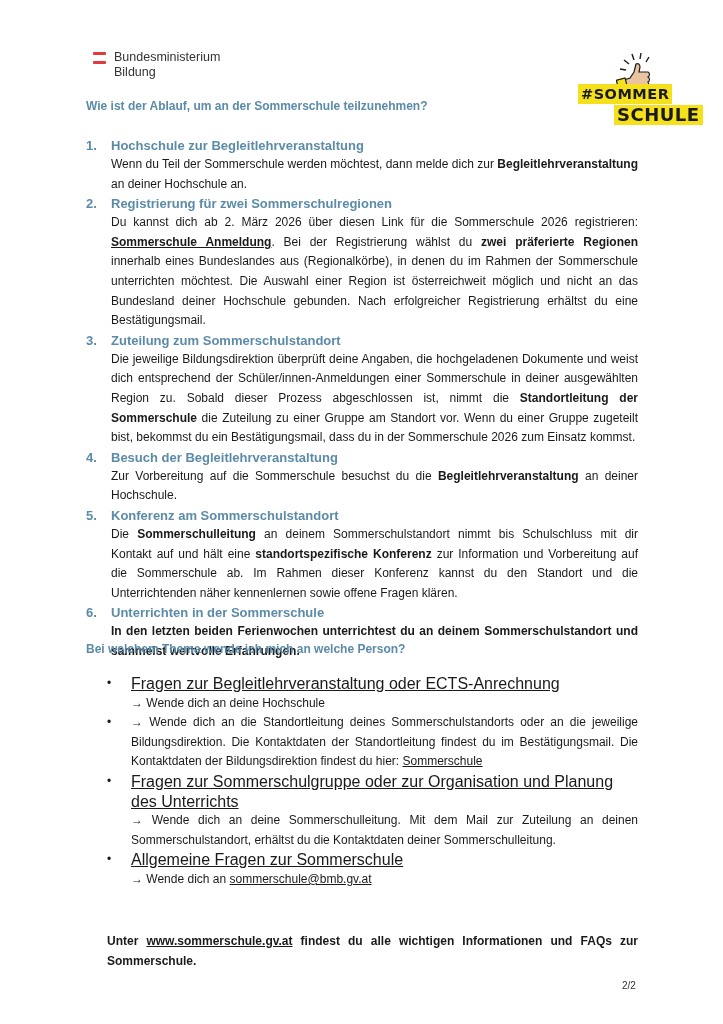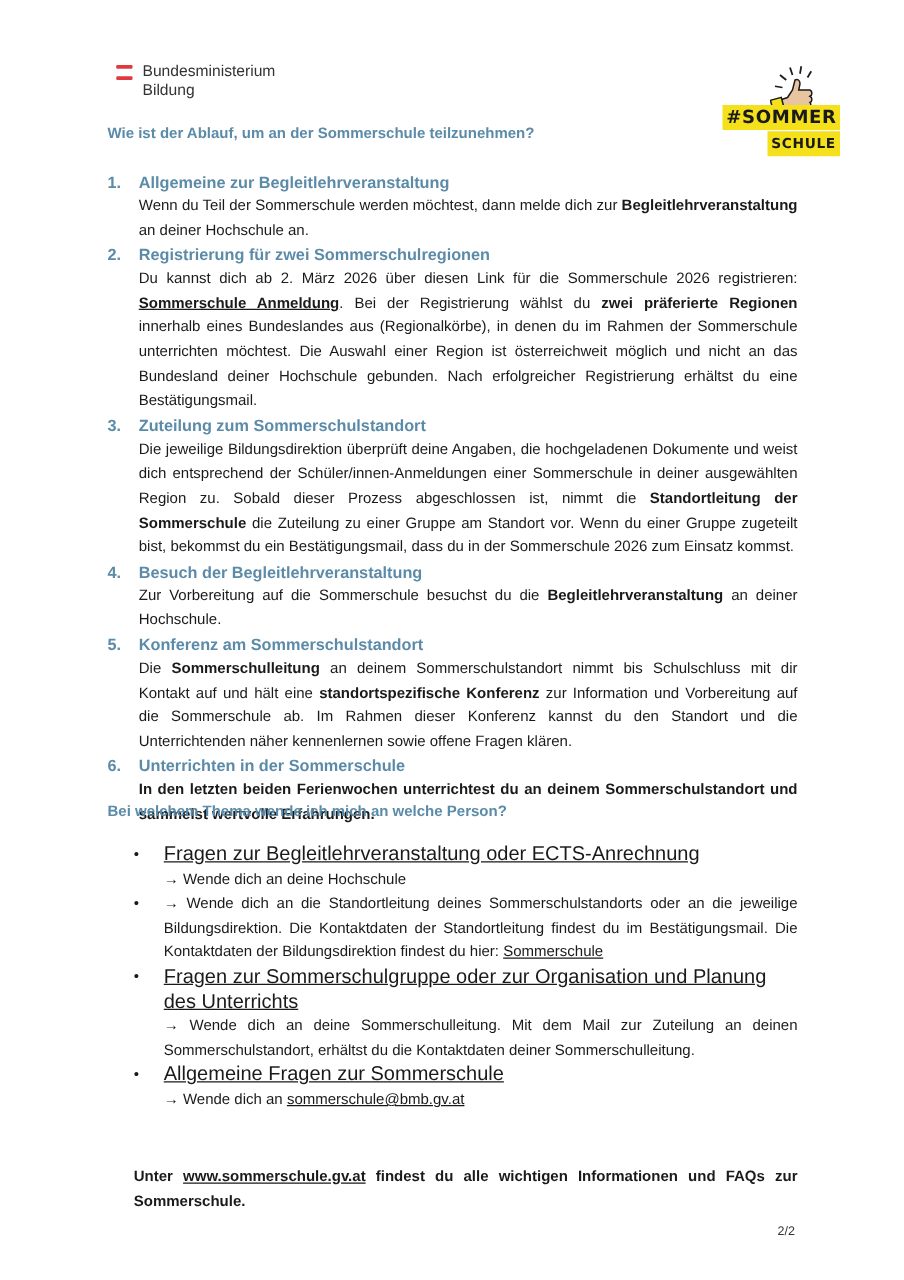--- a/index.html
+++ b/index.html
@@ -11,21 +11,21 @@
   .flag { width: 13px; margin-top: 2px; margin-right: 8px; }
   .flag div { height: 3px; background: #e03a3e; margin-bottom: 2px; border-radius: 1px; }
   .flag div.mid { height: 2px; background: transparent; }
   .logo-text { font-size: 12.5px; line-height: 15px; color: #333; }
 
   .badge { position: absolute; left: 578px; top: 46px; width: 106px; height: 84px; }
   .badge-hand { position: absolute; left: 38px; top: 6px; width: 40px; height: 42px; }
   .badge-line { position: absolute; background: #f5e11b; font-weight: 900; color: #1a1a1a;
                 font-family: "DejaVu Sans", sans-serif; letter-spacing: 0.5px; }
   .badge-line1 { left: 0; top: 38px; font-size: 14.5px; padding: 1px 3px; line-height: 18px; text-align: right; }
-  .badge-line2 { left: 36px; top: 59px; font-size: 11px; padding: 1px 3px; line-height: 18px; }
+  .badge-line2 { left: 36px; top: 59px; font-size: 18px; padding: 1px 3px; line-height: 18px; }
 
   h1 { position: absolute; margin: 0; font-size: 12px; font-weight: bold; color: #5b8ba8; }
   .h1a { left: 86px; top: 99px; }
   .h1b { left: 86px; top: 642px; }
 
   .steps { position: absolute; left: 86px; top: 136px; width: 552px; }
   .step { margin-bottom: 0; }
   .step-title { font-size: 13px; font-weight: bold; color: #5b8ba8; line-height: 19px; display: flex; }
   .step-num { width: 25px; flex: none; }
   .step-body { margin-left: 25px; font-size: 12px; line-height: 19.6px; text-align: justify; color: #1a1a1a; }
@@ -77,21 +77,21 @@
     <div class="badge-line badge-line2">SCHULE</div>
   </div>
 
   <h1 class="h1a">Wie ist der Ablauf, um an der Sommerschule teilzunehmen?</h1>
 
   <div class="steps">
 
     <div class="step">
       <div class="step-title">
         <span class="step-num">1.</span>
-        <span>Allgemeine zur Begleitlehrveranstaltung</span>
+        <span>Hochschule zur Begleitlehrveranstaltung</span>
       </div>
       <div class="step-body"><span>Wenn du Teil der Sommerschule werden möchtest, dann melde dich zur </span><b>Begleitlehrveranstaltung</b><span> an deiner Hochschule an.</span></div>
     </div>
 
     <div class="step">
       <div class="step-title">
         <span class="step-num">2.</span>
         <span>Registrierung für zwei Sommerschulregionen</span>
       </div>
       <div class="step-body"><span>Du kannst dich ab 2. März 2026 über diesen Link für die Sommerschule 2026 registrieren: </span><b><u class="link">Sommerschule Anmeldung</u></b><span>. Bei der Registrierung wählst du </span><b>zwei präferierte Regionen</b><span> innerhalb eines Bundeslandes aus (Regionalkörbe), in denen du im Rahmen der Sommerschule unterrichten möchtest. Die Auswahl einer Region ist österreichweit möglich und nicht an das Bundesland deiner Hochschule gebunden. Nach erfolgreicher Registrierung erhältst du eine Bestätigungsmail.</span></div>

